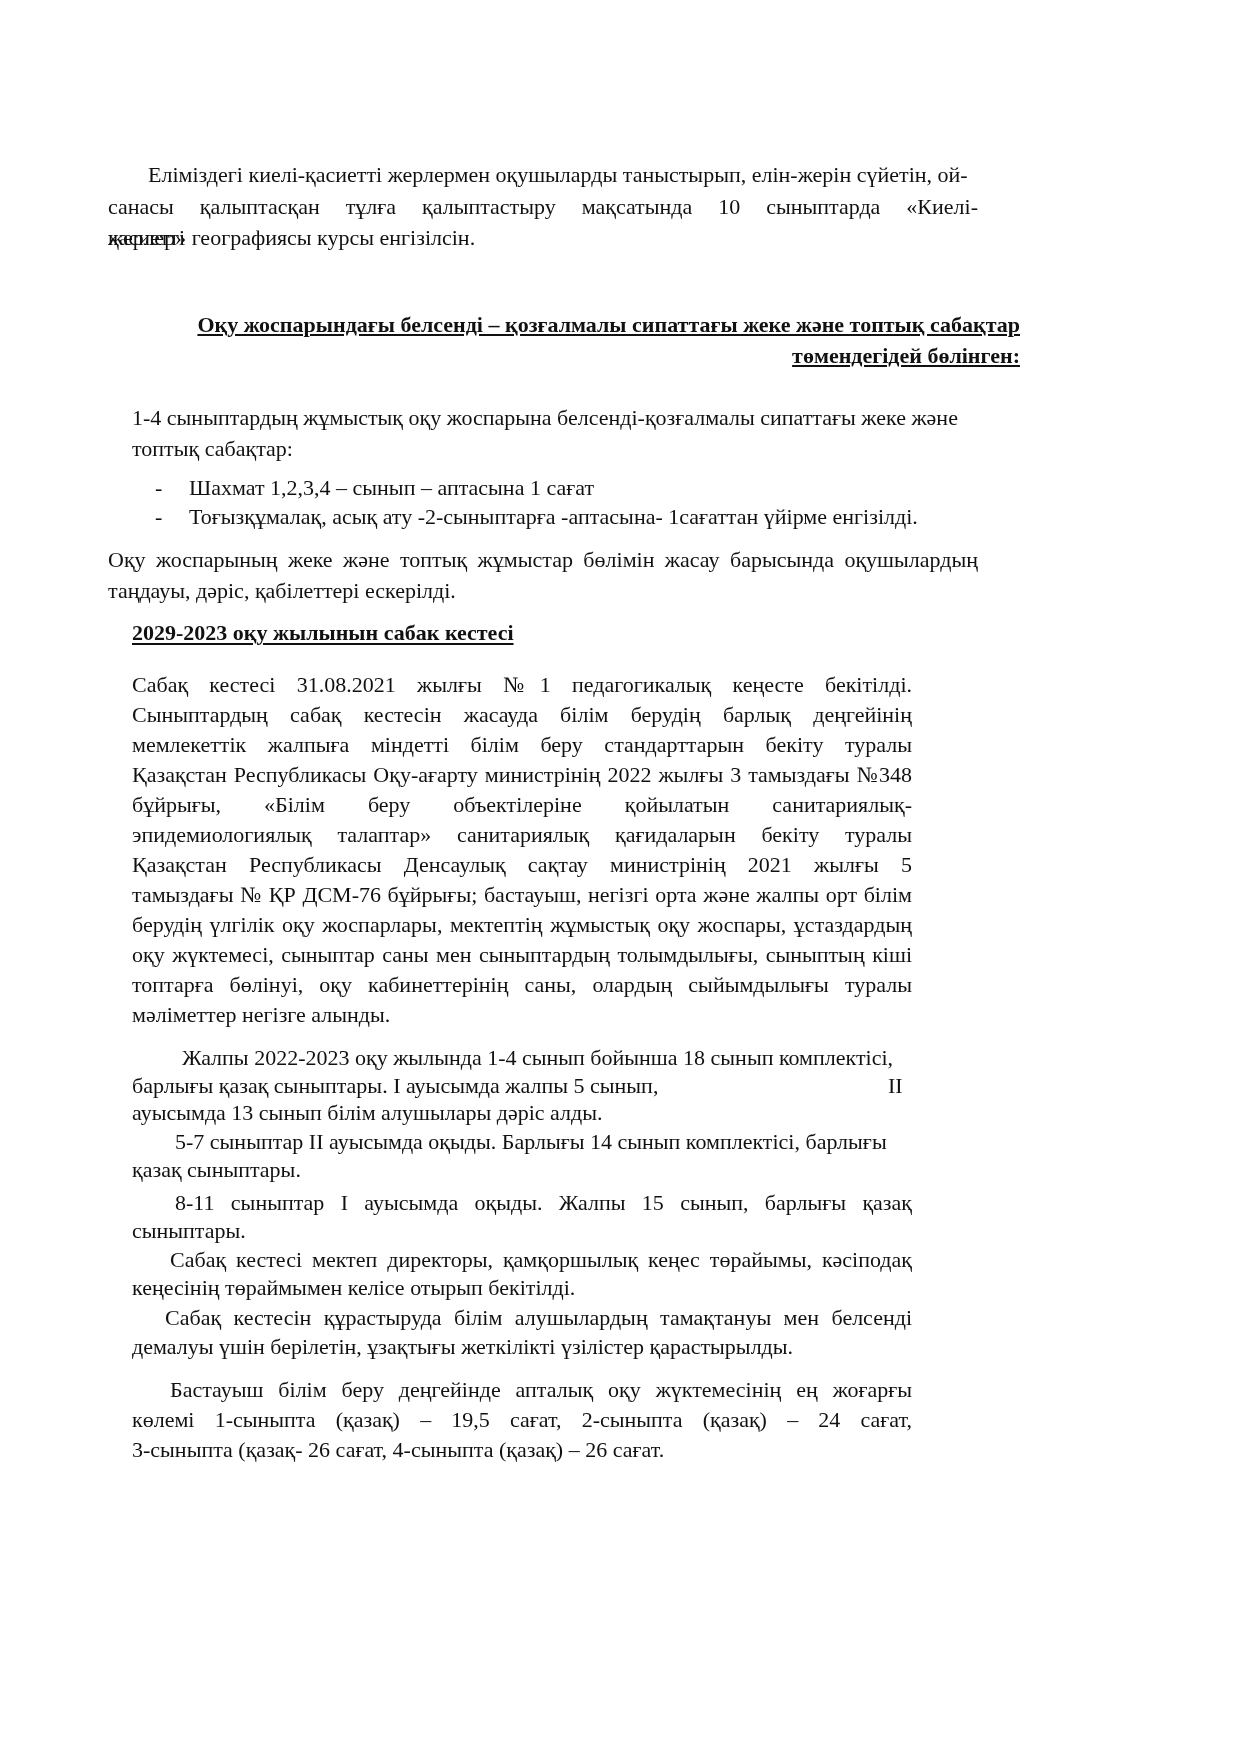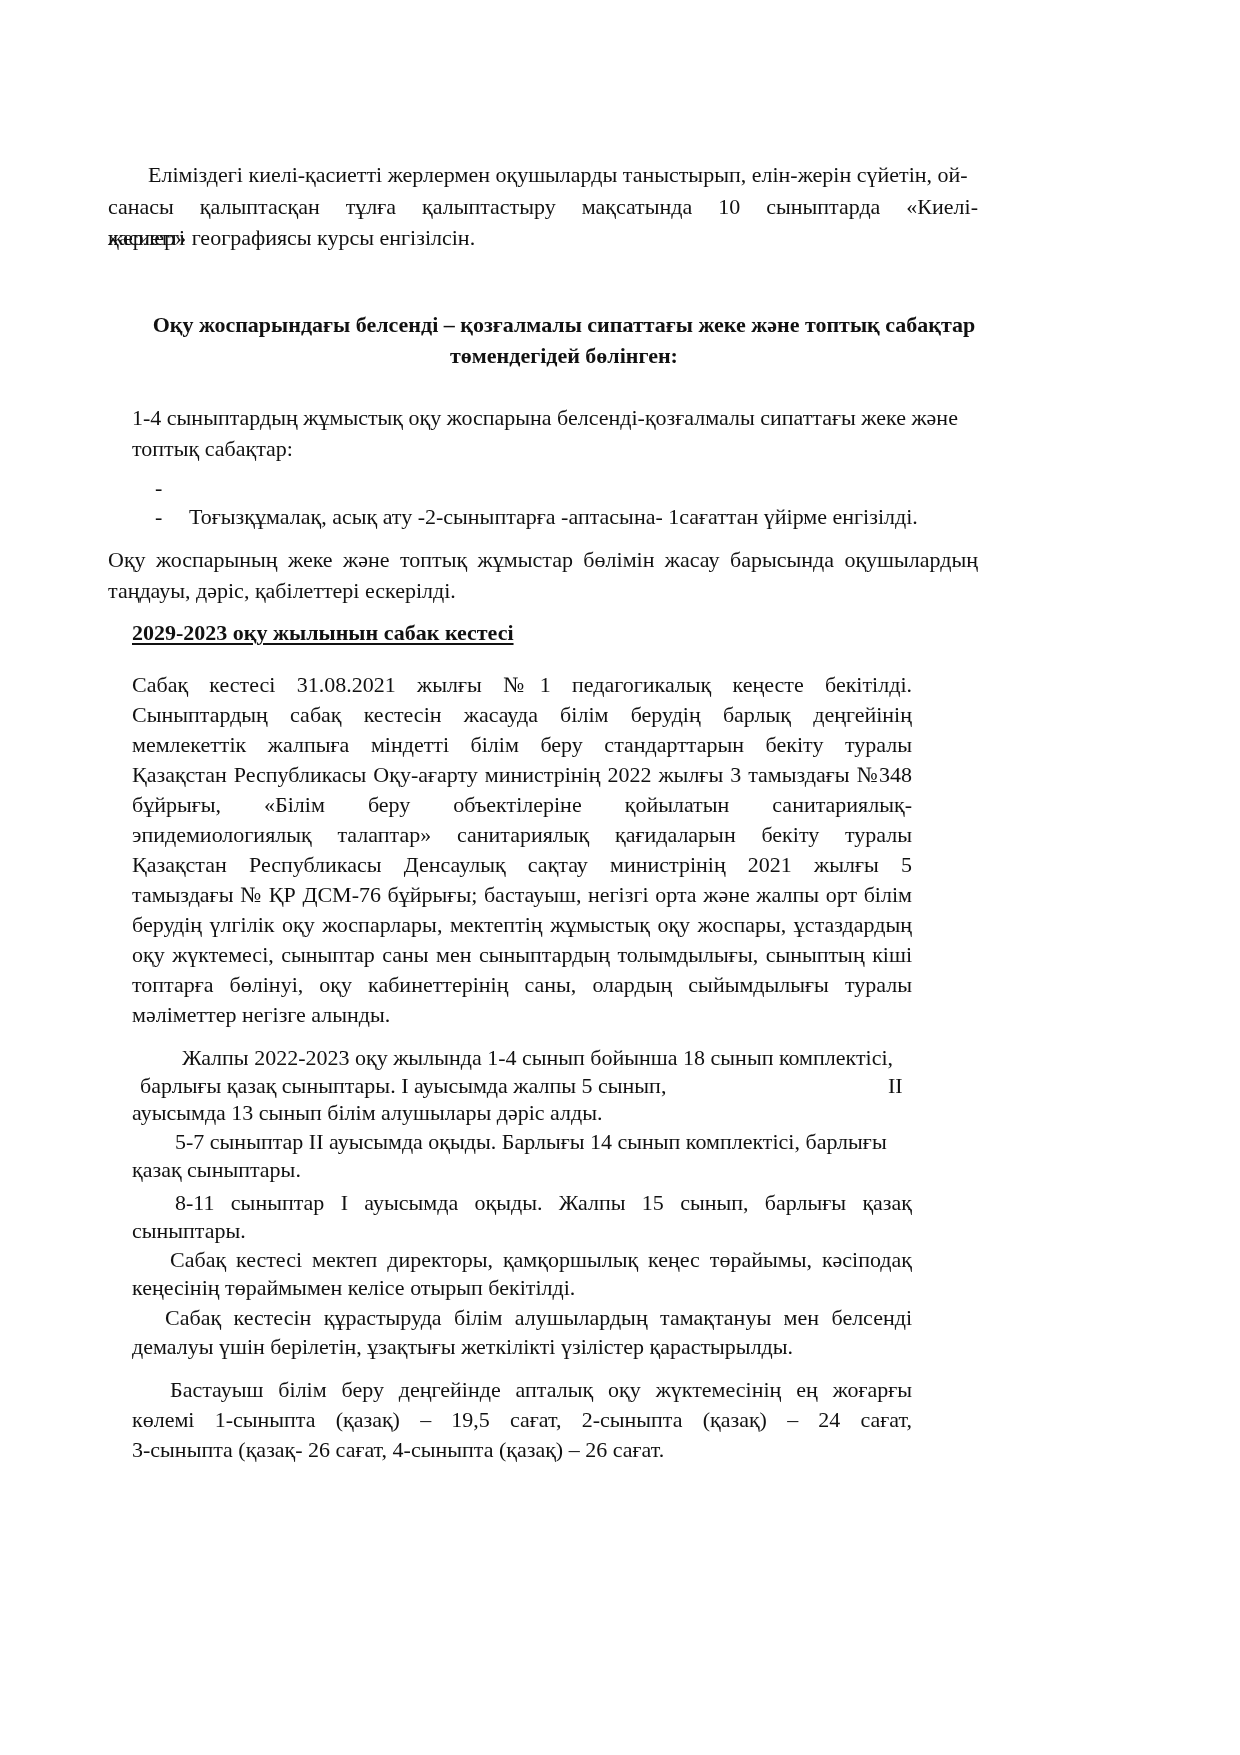--- a/index.html
+++ b/index.html
@@ -2,21 +2,21 @@
 <html><head>
 <meta charset="utf-8">
 <style>
   html, body { margin: 0; padding: 0; background: #ffffff; }
   body { width: 1240px; height: 1755px; position: relative; overflow: hidden;
          font-family: "Liberation Serif", "DejaVu Serif", serif; color: #111; }
   .page { position: absolute; left: 0; top: 4px; width: 1228px; height: 1755px; }
   .p { position: absolute; font-size: 22px; line-height: 31px; margin: 0; }
   .justall { text-align: justify; text-align-last: justify; }
   .bold { font-weight: bold; }
-  .center { text-align: center; }
+  .center { text-align: right; text-decoration: underline; }
   .list-item { position: absolute; font-size: 22px; line-height: 31px; }
   .dash { position: absolute; left: 0; }
   .li-text { position: absolute; left: 34px; white-space: nowrap; }
   .underline { text-decoration: underline; text-decoration-thickness: 2px; text-underline-offset: 3px; }
 </style>
 </head>
 <body>
 
 <div class="page">
 
@@ -32,20 +32,21 @@
   </div>
 
   <div>
     <div class="p" style="left:132px; top:398px; width:900px;">1-4 сыныптардың жұмыстық оқу жоспарына белсенді-қозғалмалы сипаттағы жеке және</div>
     <div class="p" style="left:132px; top:429px; width:900px;">топтық сабақтар:</div>
   </div>
 
   <div>
     <div class="list-item" style="left:155px; top:468px; width:840px; height:31px;">
       <span class="dash">-</span>
+      <span class="li-text">Шахмат 1,2,3,4 – сынып – аптасына 1 сағат</span>
     </div>
     <div class="list-item" style="left:155px; top:497px; width:840px; height:31px;">
       <span class="dash">-</span>
       <span class="li-text">Тоғызқұмалақ, асық ату -2-сыныптарға -аптасына- 1сағаттан үйірме енгізілді.</span>
     </div>
   </div>
 
   <div>
     <div class="p justall" style="left:108px; top:540px; width:870px;">Оқу жоспарының жеке және топтық жұмыстар бөлімін жасау барысында оқушылардың</div>
     <div class="p" style="left:108px; top:571px; width:870px;">таңдауы, дәріс, қабілеттері ескерілді.</div>
@@ -63,21 +64,21 @@
     <div class="p justall" style="left:132px; top:845px; width:780px;">Қазақстан  Республикасы  Денсаулық  сақтау  министрінің  2021  жылғы  5</div>
     <div class="p justall" style="left:132px; top:875px; width:780px;">тамыздағы № ҚР ДСМ-76 бұйрығы; бастауыш, негізгі орта және жалпы орт білім</div>
     <div class="p justall" style="left:132px; top:905px; width:780px;">берудің үлгілік оқу жоспарлары, мектептің жұмыстық оқу жоспары, ұстаздардың</div>
     <div class="p justall" style="left:132px; top:935px; width:780px;">оқу жүктемесі, сыныптар саны мен сыныптардың толымдылығы, сыныптың кіші</div>
     <div class="p justall" style="left:132px; top:965px; width:780px;">топтарға  бөлінуі,  оқу  кабинеттерінің  саны,  олардың   сыйымдылығы  туралы</div>
     <div class="p" style="left:132px; top:995px; width:780px;">мәліметтер негізге алынды.</div>
   </div>
 
   <div>
     <div class="p" style="left:182px; top:1038px; width:730px;">Жалпы 2022-2023 оқу жылында 1-4 сынып бойынша 18 сынып комплектісі,</div>
-    <div class="p" style="left:132px; top:1066px; width:700px;margin-left:8px;">барлығы қазақ сыныптары. І ауысымда жалпы 5 сынып,</div>
+    <div class="p" style="left:132px; top:1066px; width:700px;">барлығы қазақ сыныптары. І ауысымда жалпы 5 сынып,</div>
     <div class="p" style="left:888px; top:1066px;">ІІ</div>
     <div class="p" style="left:132px; top:1093px; width:780px;">ауысымда 13 сынып білім алушылары дәріс алды.</div>
   </div>
 
   <div>
     <div class="p" style="left:175px; top:1122px; width:740px;">5-7 сыныптар ІІ ауысымда оқыды. Барлығы 14 сынып комплектісі, барлығы</div>
     <div class="p" style="left:132px; top:1150px; width:780px;">қазақ сыныптары.</div>
   </div>
 
   <div>

